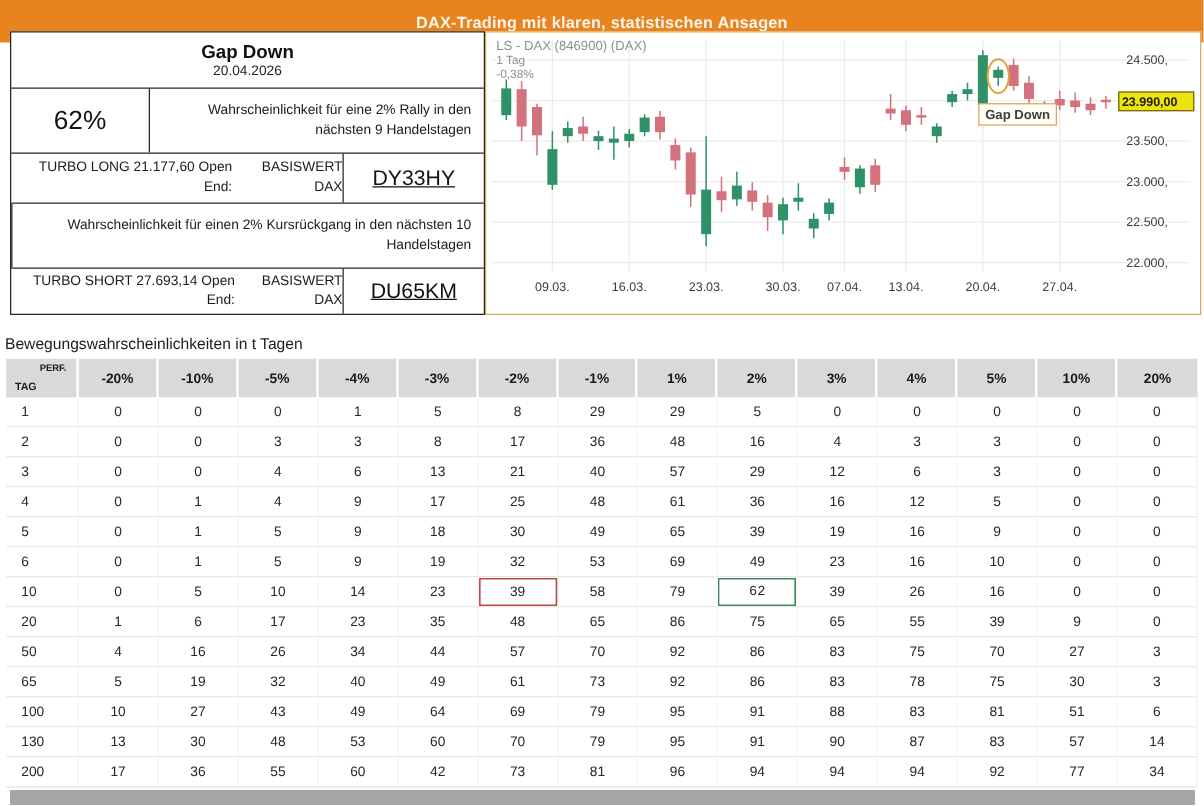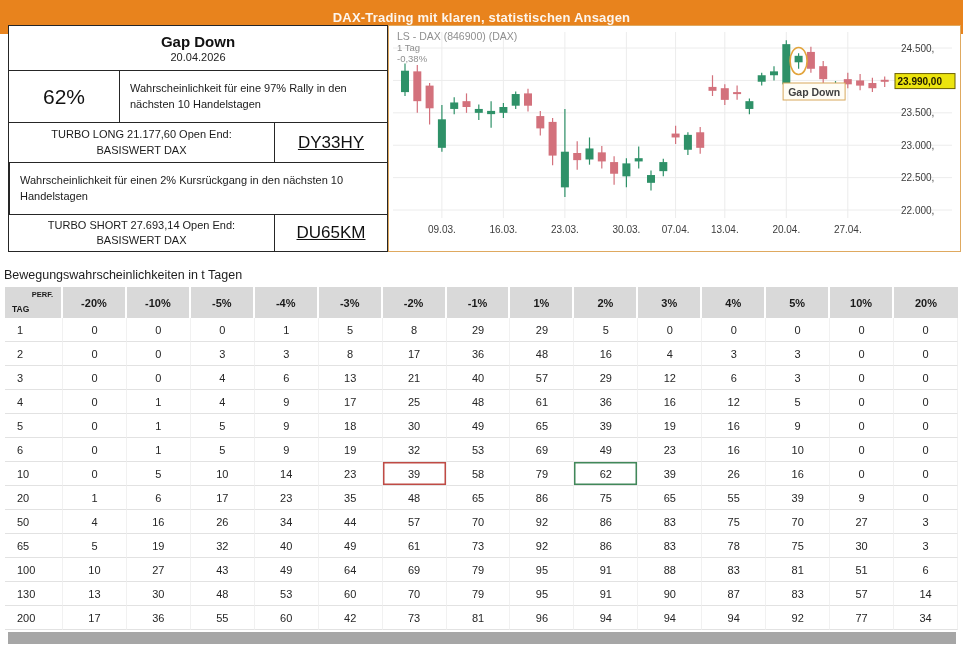--- a/index.html
+++ b/index.html
@@ -16,25 +16,25 @@
   .panel { position:absolute; left:8px; top:25px; width:380px; height:227px;
            border:1px solid #262626; background:#fff; display:flex; flex-direction:column; }
   .p-row { display:flex; border-top:1px solid #262626; }
   .p-row:first-child { border-top:none; }
   .r1 { height:44px; flex-direction:column; align-items:center; justify-content:center; }
   .r2,.r4 { height:52px; }
   .r3,.r5 { height:40px; }
   .p-row:last-child { flex:1; }
   .sig-name { font-size:15px; font-weight:bold; color:#111; }
   .sig-date { font-size:11px; color:#222; margin-top:1px; }
-  .cell { display:flex; align-items:center; justify-content:center; text-align:left; }
+  .cell { display:flex; align-items:center; justify-content:center; text-align:right; }
   .cell.bl { border-left:1px solid #262626; }
   .pct { width:110px; font-size:21px; color:#111; }
   .desc { flex:1; font-size:11px; color:#1b1b1b; line-height:1.45; padding:2px 10px; }
-  .turbo { width:265px; flex-direction:column; font-size:11px; color:#1b1b1b; line-height:1.4; }
+  .turbo { width:265px; flex-direction:row; font-size:11px; color:#1b1b1b; line-height:1.4; }
   .code { flex:1; font-size:17px; font-weight:normal; color:#111; text-decoration:underline; cursor:pointer; }
 
   
   .chart-box { position:absolute; left:388px; top:25px; width:573px; height:227px;
                border:1px solid #dfa960; background:#fff; }
   .chart-box svg { display:block; }
 
   
   .tbl-title { position:absolute; left:4px; top:268px; font-size:12.5px; color:#1d1d1d; }
   .ptable { position:absolute; left:5px; top:287px; width:953px; }
@@ -44,21 +44,21 @@
                font-size:11px; font-weight:bold; color:#1a1a1a; }
   .thead .hc:last-child { border-right:none; }
   .corner { position:relative; }
   .corner .perf { position:absolute; top:3px; right:8px; font-size:7.5px; font-weight:bold; color:#1a1a1a; }
   .corner .tag  { position:absolute; bottom:4px; left:7px; font-size:8.5px; font-weight:bold; color:#1a1a1a; }
   .tbody .dc { height:24px; display:flex; align-items:center; justify-content:center;
                font-size:11px; color:#262626; border-bottom:1px solid #e2e2e2;
                border-right:1px solid #f1f1f1; background:#fff; }
   .tbody .dc.first { justify-content:flex-start; padding-left:12px; }
   .dc.hl-red   { box-shadow:inset 0 0 0 1.5px #bf4b45; }
-  .dc.hl-green { box-shadow:inset 0 0 0 1.5px #41885a; }
+  .dc.hl-green { box-shadow:inset 0 0 0 1.5px #41885a;font-family:Liberation Mono, monospace; }
 
   
   .scroll-track { position:absolute; left:0; bottom:0; width:963px; height:14px; background:#ffffff; }
   .scroll-thumb { position:absolute; left:8px; bottom:1px; width:948px; height:12px; background:#a6a6a6; }
 </style>
 </head>
 <body>
 
 <div class="page">
 
@@ -66,21 +66,21 @@
     <div class="t">DAX-Trading mit klaren, statistischen Ansagen</div>
   </div>
 
   <div class="panel">
     <div class="p-row r1">
       <div class="sig-name">Gap Down</div>
       <div class="sig-date">20.04.2026</div>
     </div>
     <div class="p-row r2">
       <div class="cell pct">62%</div>
-      <div class="cell desc bl">Wahrscheinlichkeit für eine 97% Rally in den nächsten 10 Handelstagen</div>
+      <div class="cell desc bl">Wahrscheinlichkeit für eine 2% Rally in den nächsten 9 Handelstagen</div>
     </div>
     <div class="p-row r3">
       <div class="cell turbo">
         <div>TURBO LONG 21.177,60 Open End:</div>
         <div>BASISWERT DAX</div>
       </div>
       <div class="cell code bl">DY33HY</div>
     </div>
     <div class="p-row r4">
       <div class="cell desc bl">Wahrscheinlichkeit für einen 2% Kursrückgang in den nächsten 10 Handelstagen</div>

